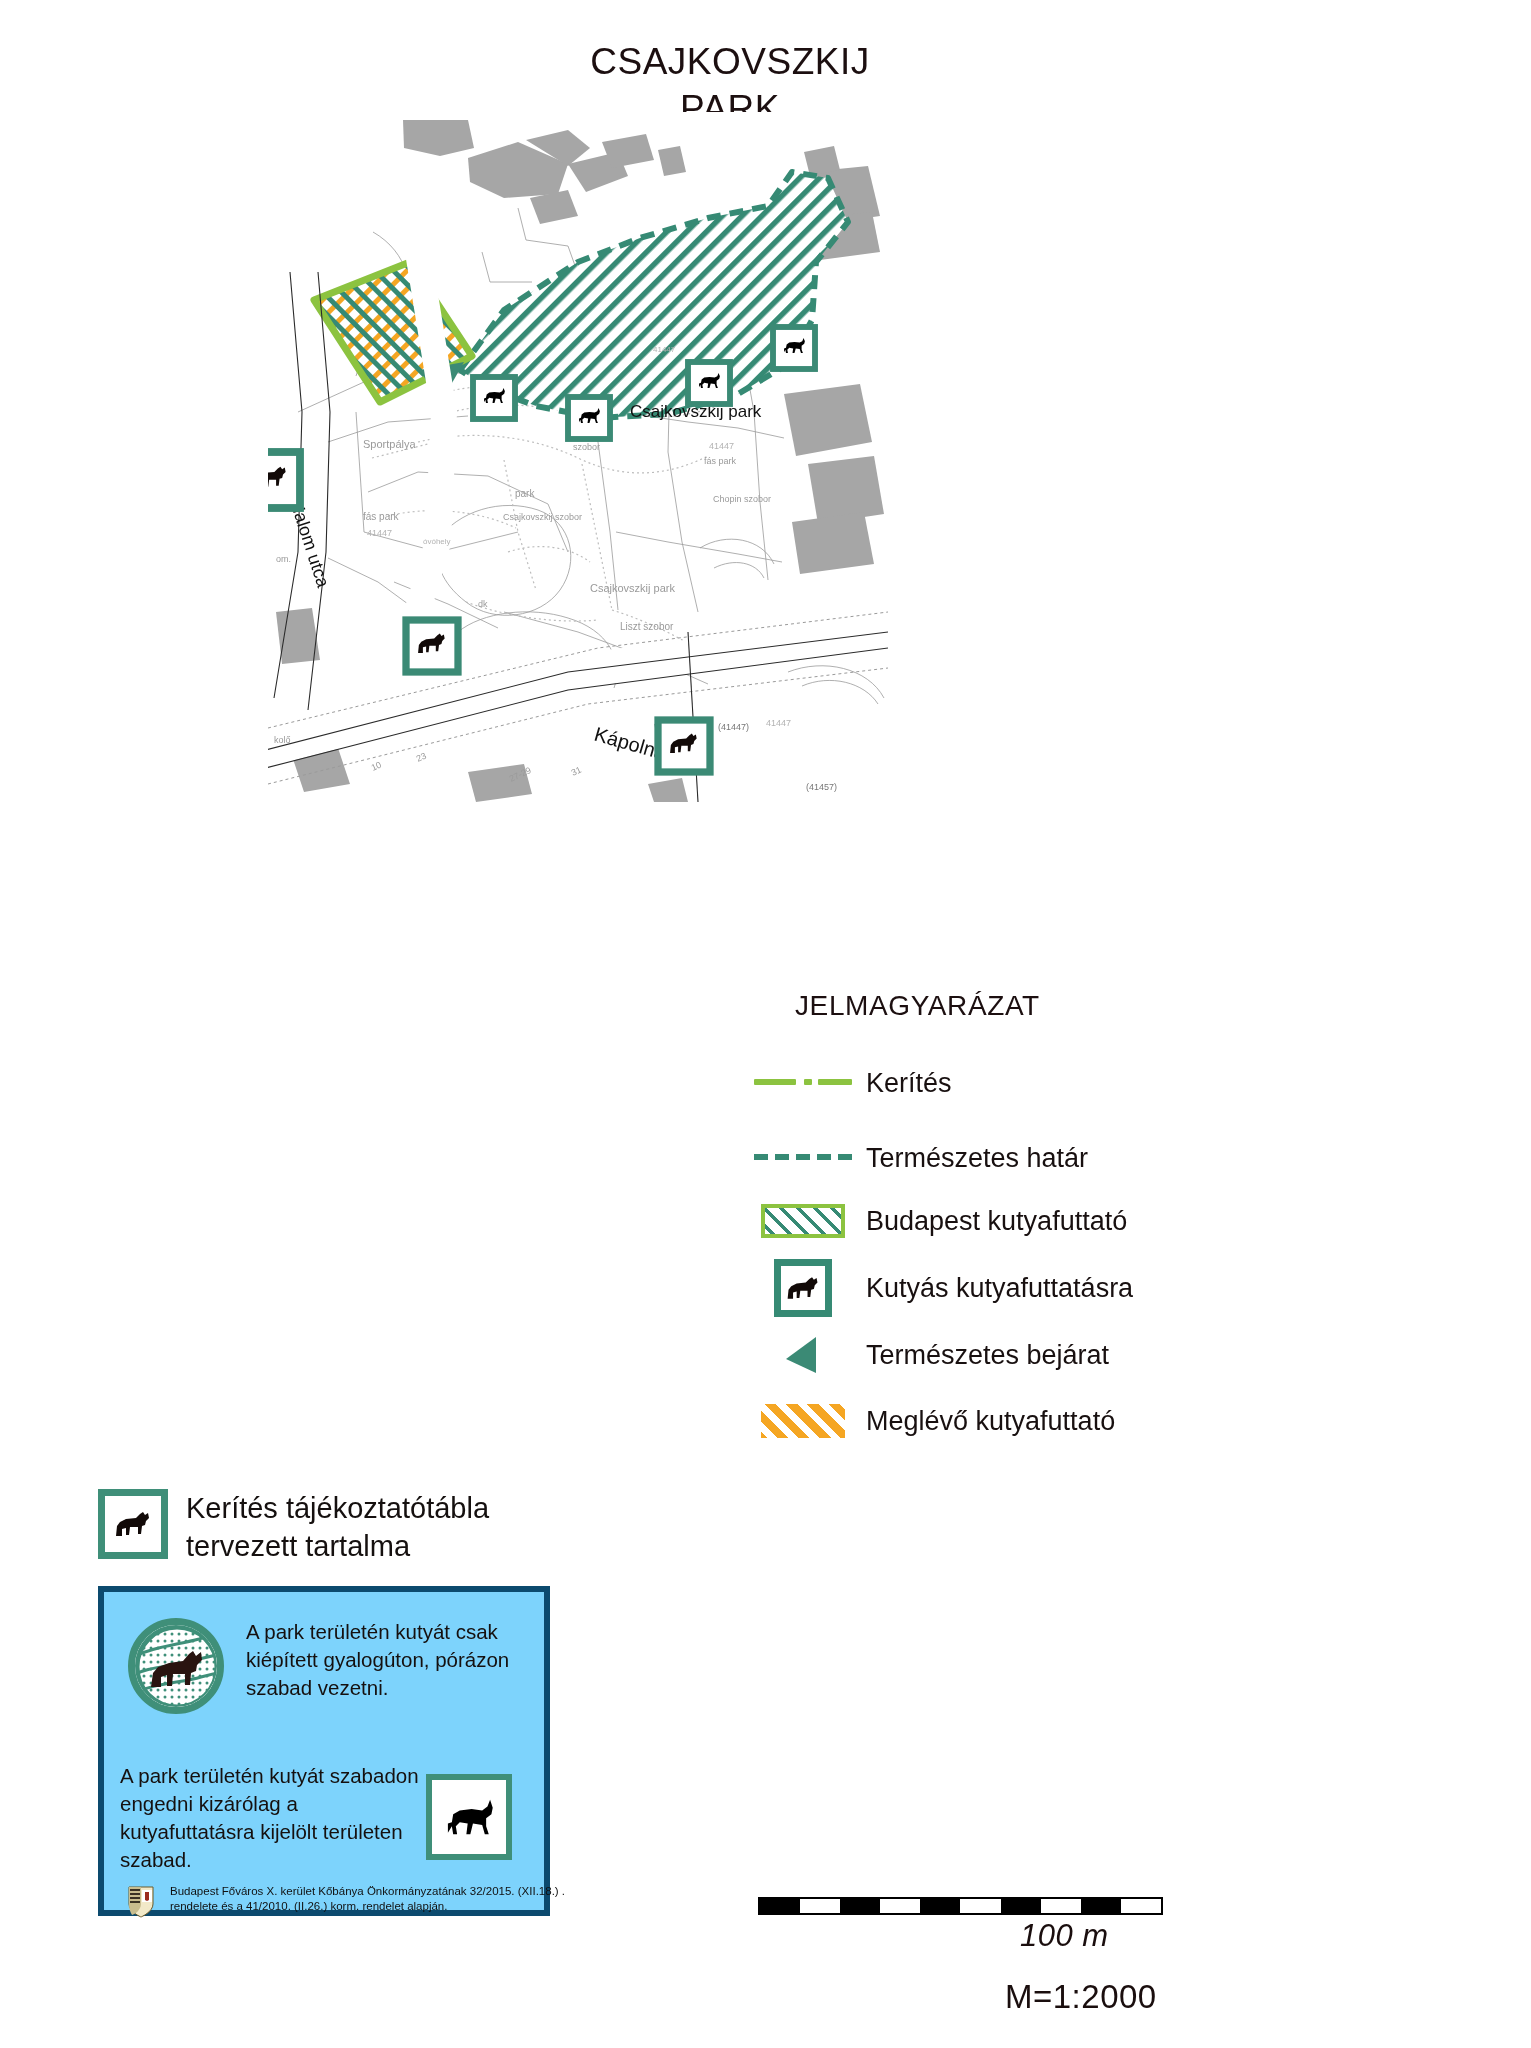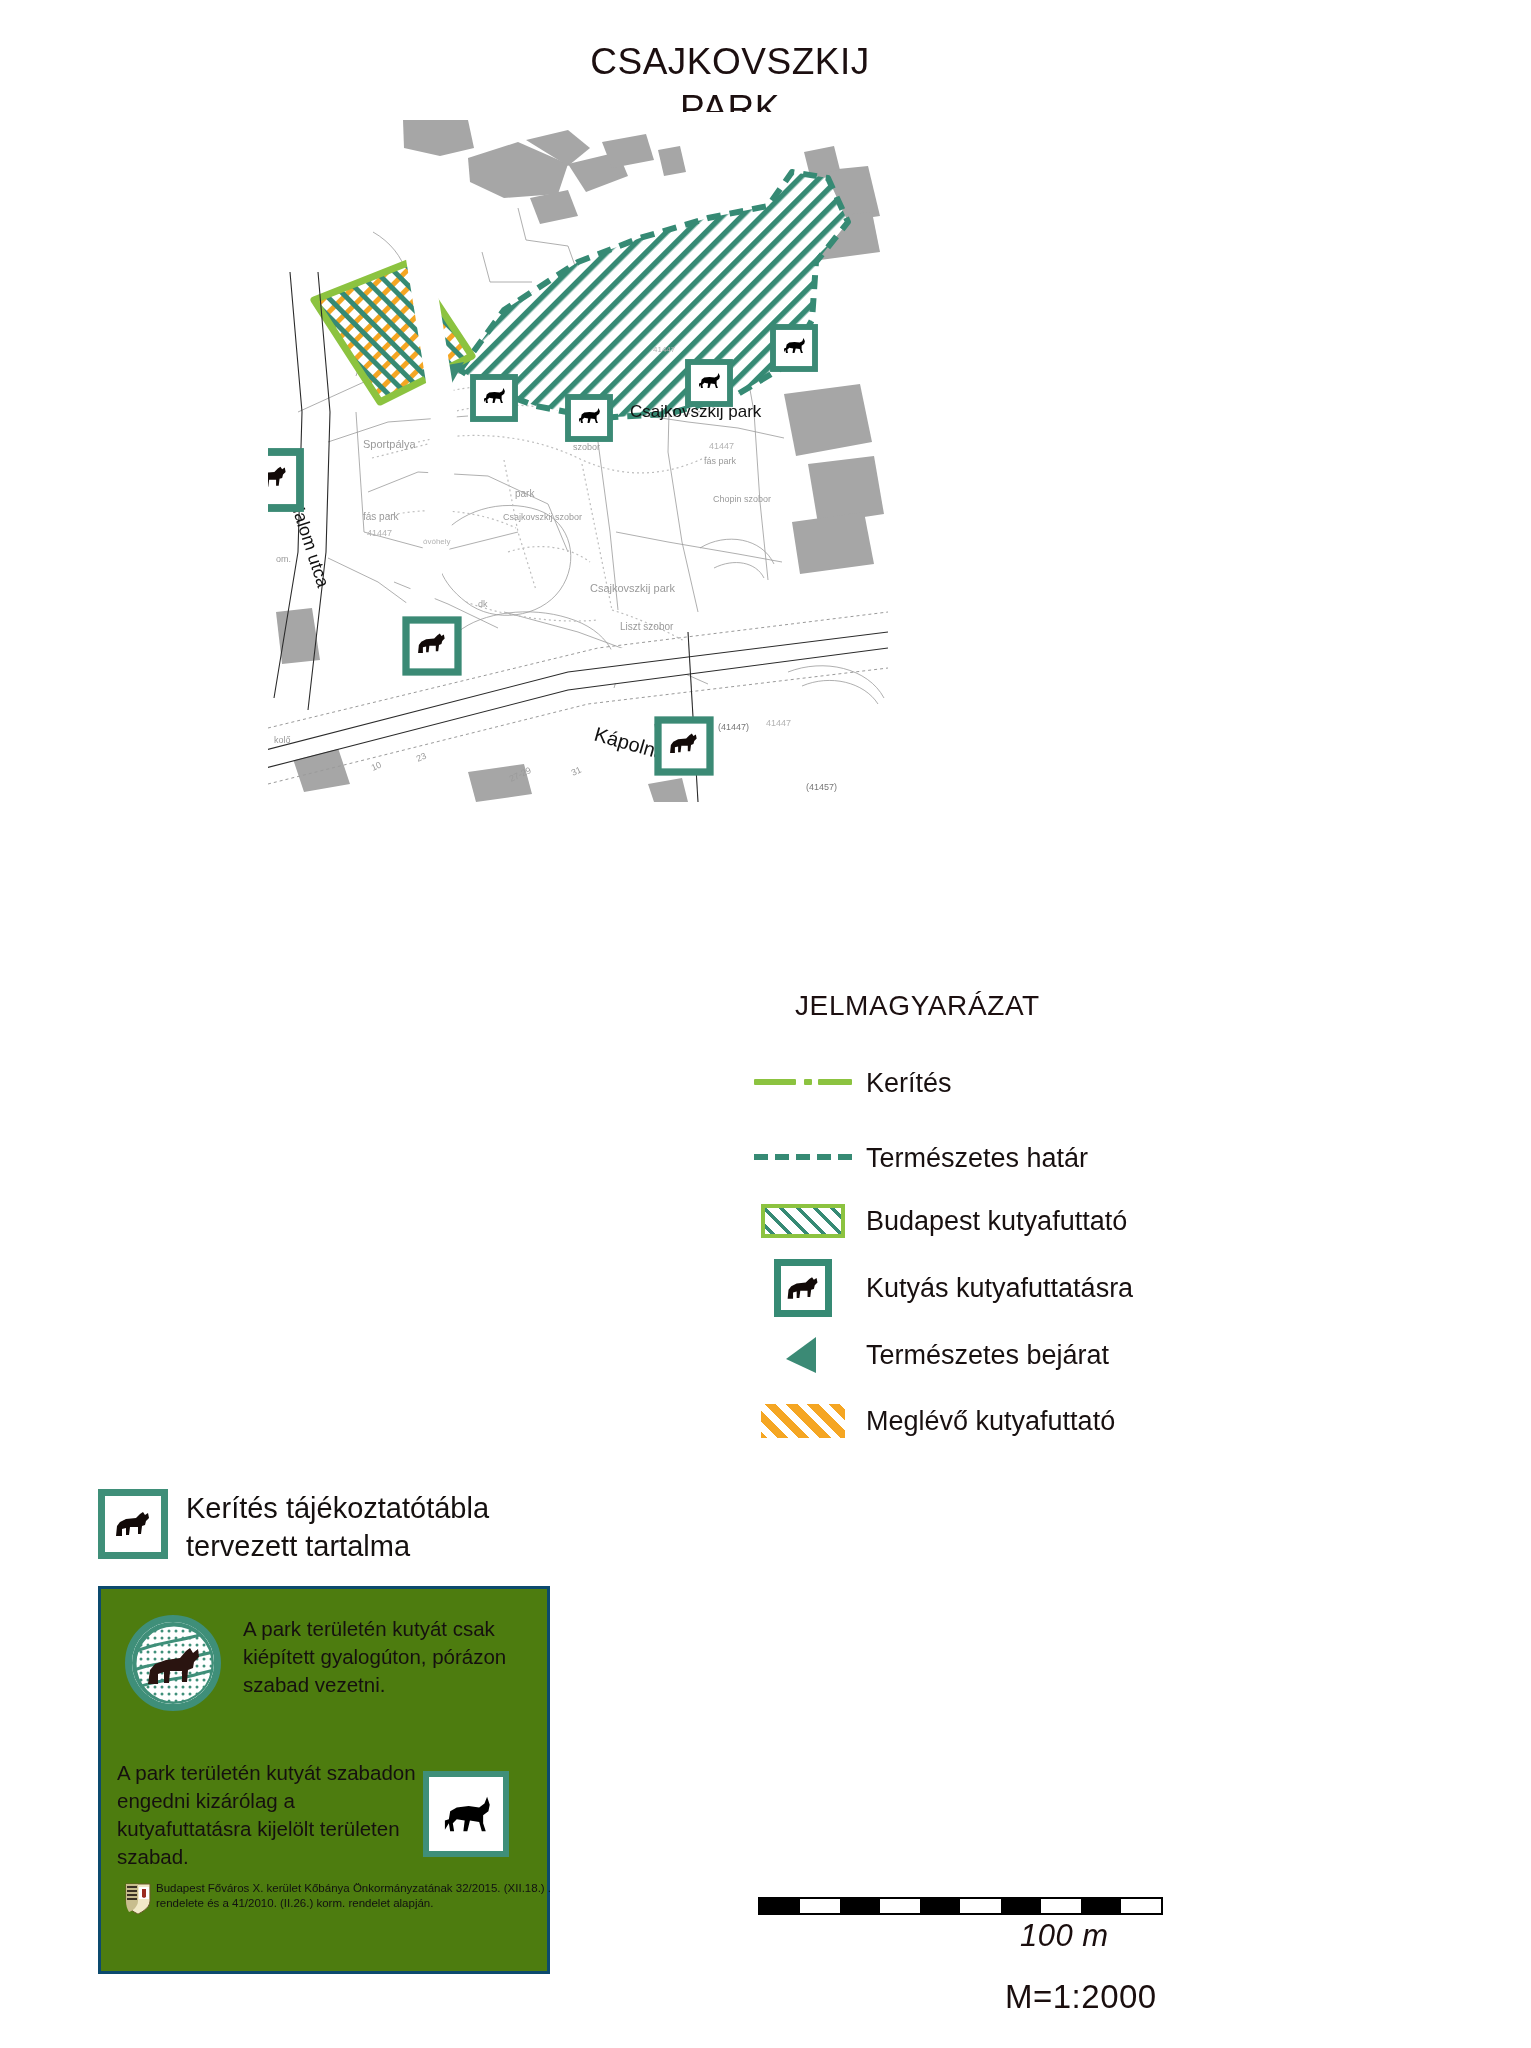--- a/index.html
+++ b/index.html
@@ -43,36 +43,36 @@
   #scalebar div{flex:1 1 0;}
   #scale-label{position:absolute;left:1020px;top:1918px;font-size:31px;letter-spacing:.5px;font-style:italic;}
   #scale-ratio{position:absolute;left:1005px;top:1978px;font-size:33px;letter-spacing:.5px;}
 
   
   #board-head{position:absolute;left:98px;top:1489px;display:flex;align-items:flex-start;}
   #board-head .bh-icon{width:70px;height:70px;border:7px solid #3f8f79;box-sizing:border-box;background:#fff;
                        display:flex;align-items:center;justify-content:center;flex:0 0 70px;}
   #board-head .bh-txt{margin-left:18px;font-size:29px;line-height:38px;color:#15100f;max-width:420px;}
 
-  #board-box{position:absolute;left:98px;top:1586px;width:452px;height:388px;
-             border:3px solid #0c4a6e;box-sizing:border-box;background:#4d7c0f;}
+  #board-box{position:absolute;left:98px;top:1586px;width:452px;height:330px;
+             border:6px solid #0c4a6e;box-sizing:border-box;background:#7dd3fc;}
 
   .rule{position:absolute;display:flex;align-items:flex-start;}
   #rule1{left:24px;top:26px;}
   #rule1 .circ{width:96px;height:96px;flex:0 0 96px;border-radius:50%;border:7px solid #3f8f79;box-sizing:border-box;overflow:hidden;position:relative;background:#fff;}
   #rule1 .rtxt{margin-left:22px;font-size:20.5px;line-height:28px;color:#15100f;width:290px;}
 
   #rule2{left:16px;top:170px;width:420px;}
   #rule2 .rtxt{font-size:20.5px;line-height:28px;color:#15100f;width:300px;}
   #rule2 .sqbox{width:86px;height:86px;border:6px solid #3f8f79;box-sizing:border-box;background:#fff;
                 display:flex;align-items:center;justify-content:center;margin-left:6px;margin-top:12px;flex:0 0 86px;}
 
   #footnote{position:absolute;left:24px;top:292px;display:flex;align-items:flex-start;}
   #footnote .crest{width:26px;height:32px;flex:0 0 26px;margin-top:2px;}
-  #footnote .fntxt{margin-left:5px;font-size:11.5px;line-height:15px;color:#111;width:380px;}
+  #footnote .fntxt{margin-left:16px;font-size:11.5px;line-height:15px;color:#111;width:380px;}
 
   .nowrap{white-space:nowrap;}
 </style>
 </head>
 <body>
 
 <div id="title">
   <div>CSAJKOVSZKIJ</div>
   <div>PARK</div>
 </div>

